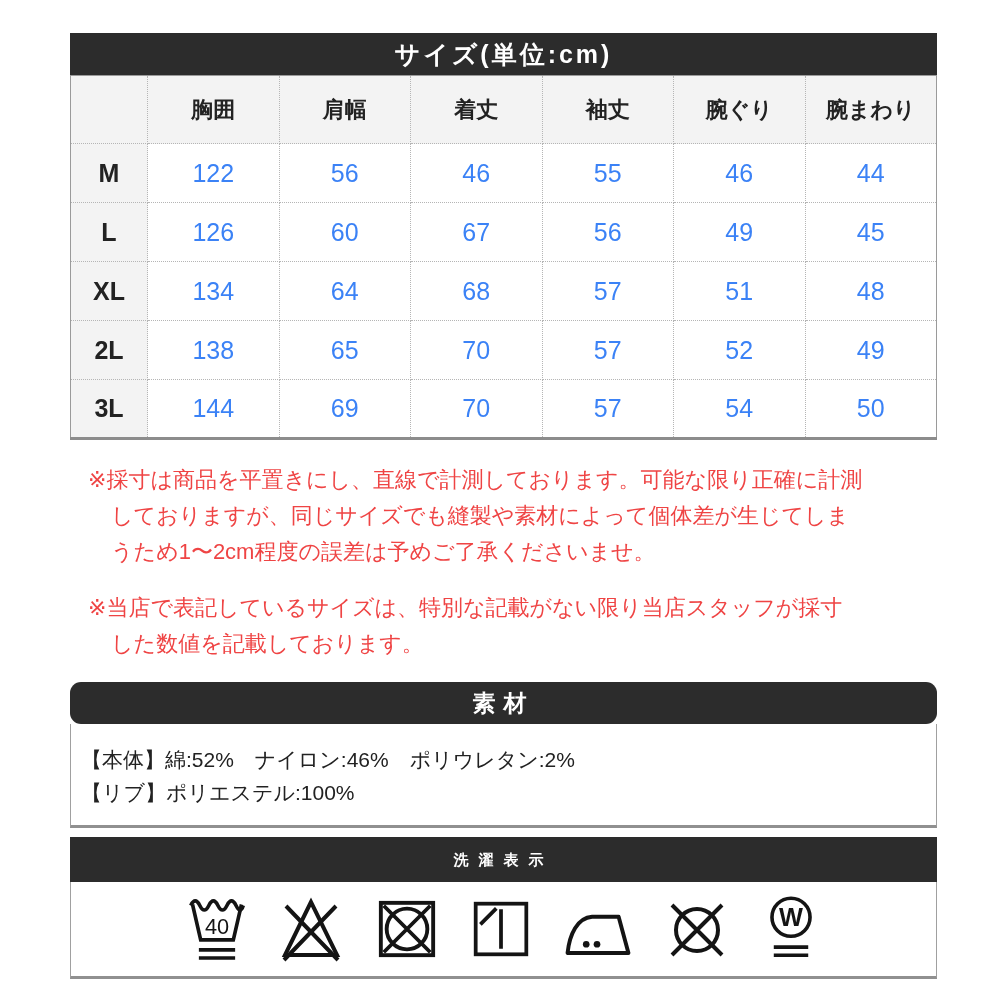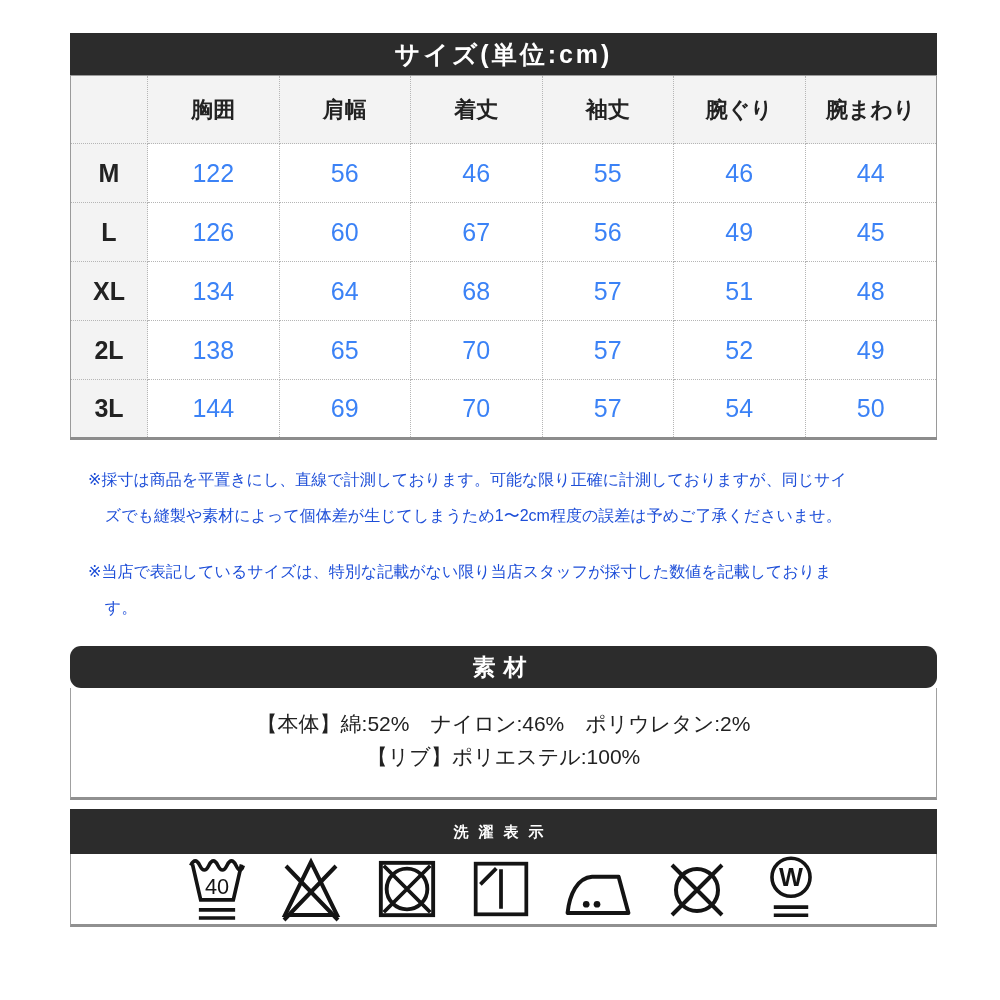--- a/index.html
+++ b/index.html
@@ -36,35 +36,35 @@
   table.size-table tbody th {
     height:59px; background:#f3f3f3; font-size:25px; font-weight:bold; color:#222;
   }
   table.size-table tbody td {
     height:59px; background:#fff; font-size:25px; font-weight:normal; color:#3b82f6;
   }
 
   
   .notes { margin:22px 0 0 18px; width:775px; }
   .note {
-    font-size:16px; line-height:36px; color:#1d4ed8;
+    font-size:22px; line-height:36px; color:#ef4444;
     padding-left:1.05em; text-indent:-1.05em;
     margin-bottom:20px;
   }
 
   
   .boxed { border:1px solid #a0a0a0; border-bottom:3px solid #909090; border-top:none; }
   .material-section { margin-top:6px; }
-  .material-body { background:#fff; padding:19px 10px 24px; text-align:center; }
+  .material-body { background:#fff; padding:19px 10px 16px; }
   .material-line { font-size:21px; line-height:33px; color:#222; }
 
   
   .laundry-section { margin-top:9px; }
   .laundry-body {
-    background:#fff; height:73px;
+    background:#fff; height:97px;
     display:flex; align-items:center; justify-content:center; gap:33px;
   }
   .laundry-body svg { display:block; }
   .sym-stroke { fill:none; stroke:#141414; stroke-width:4; }
   .sym-text { fill:#141414; font-family:"Liberation Sans","DejaVu Sans",sans-serif; }
 </style>
 </head>
 <body>
 
 <div class="content">

